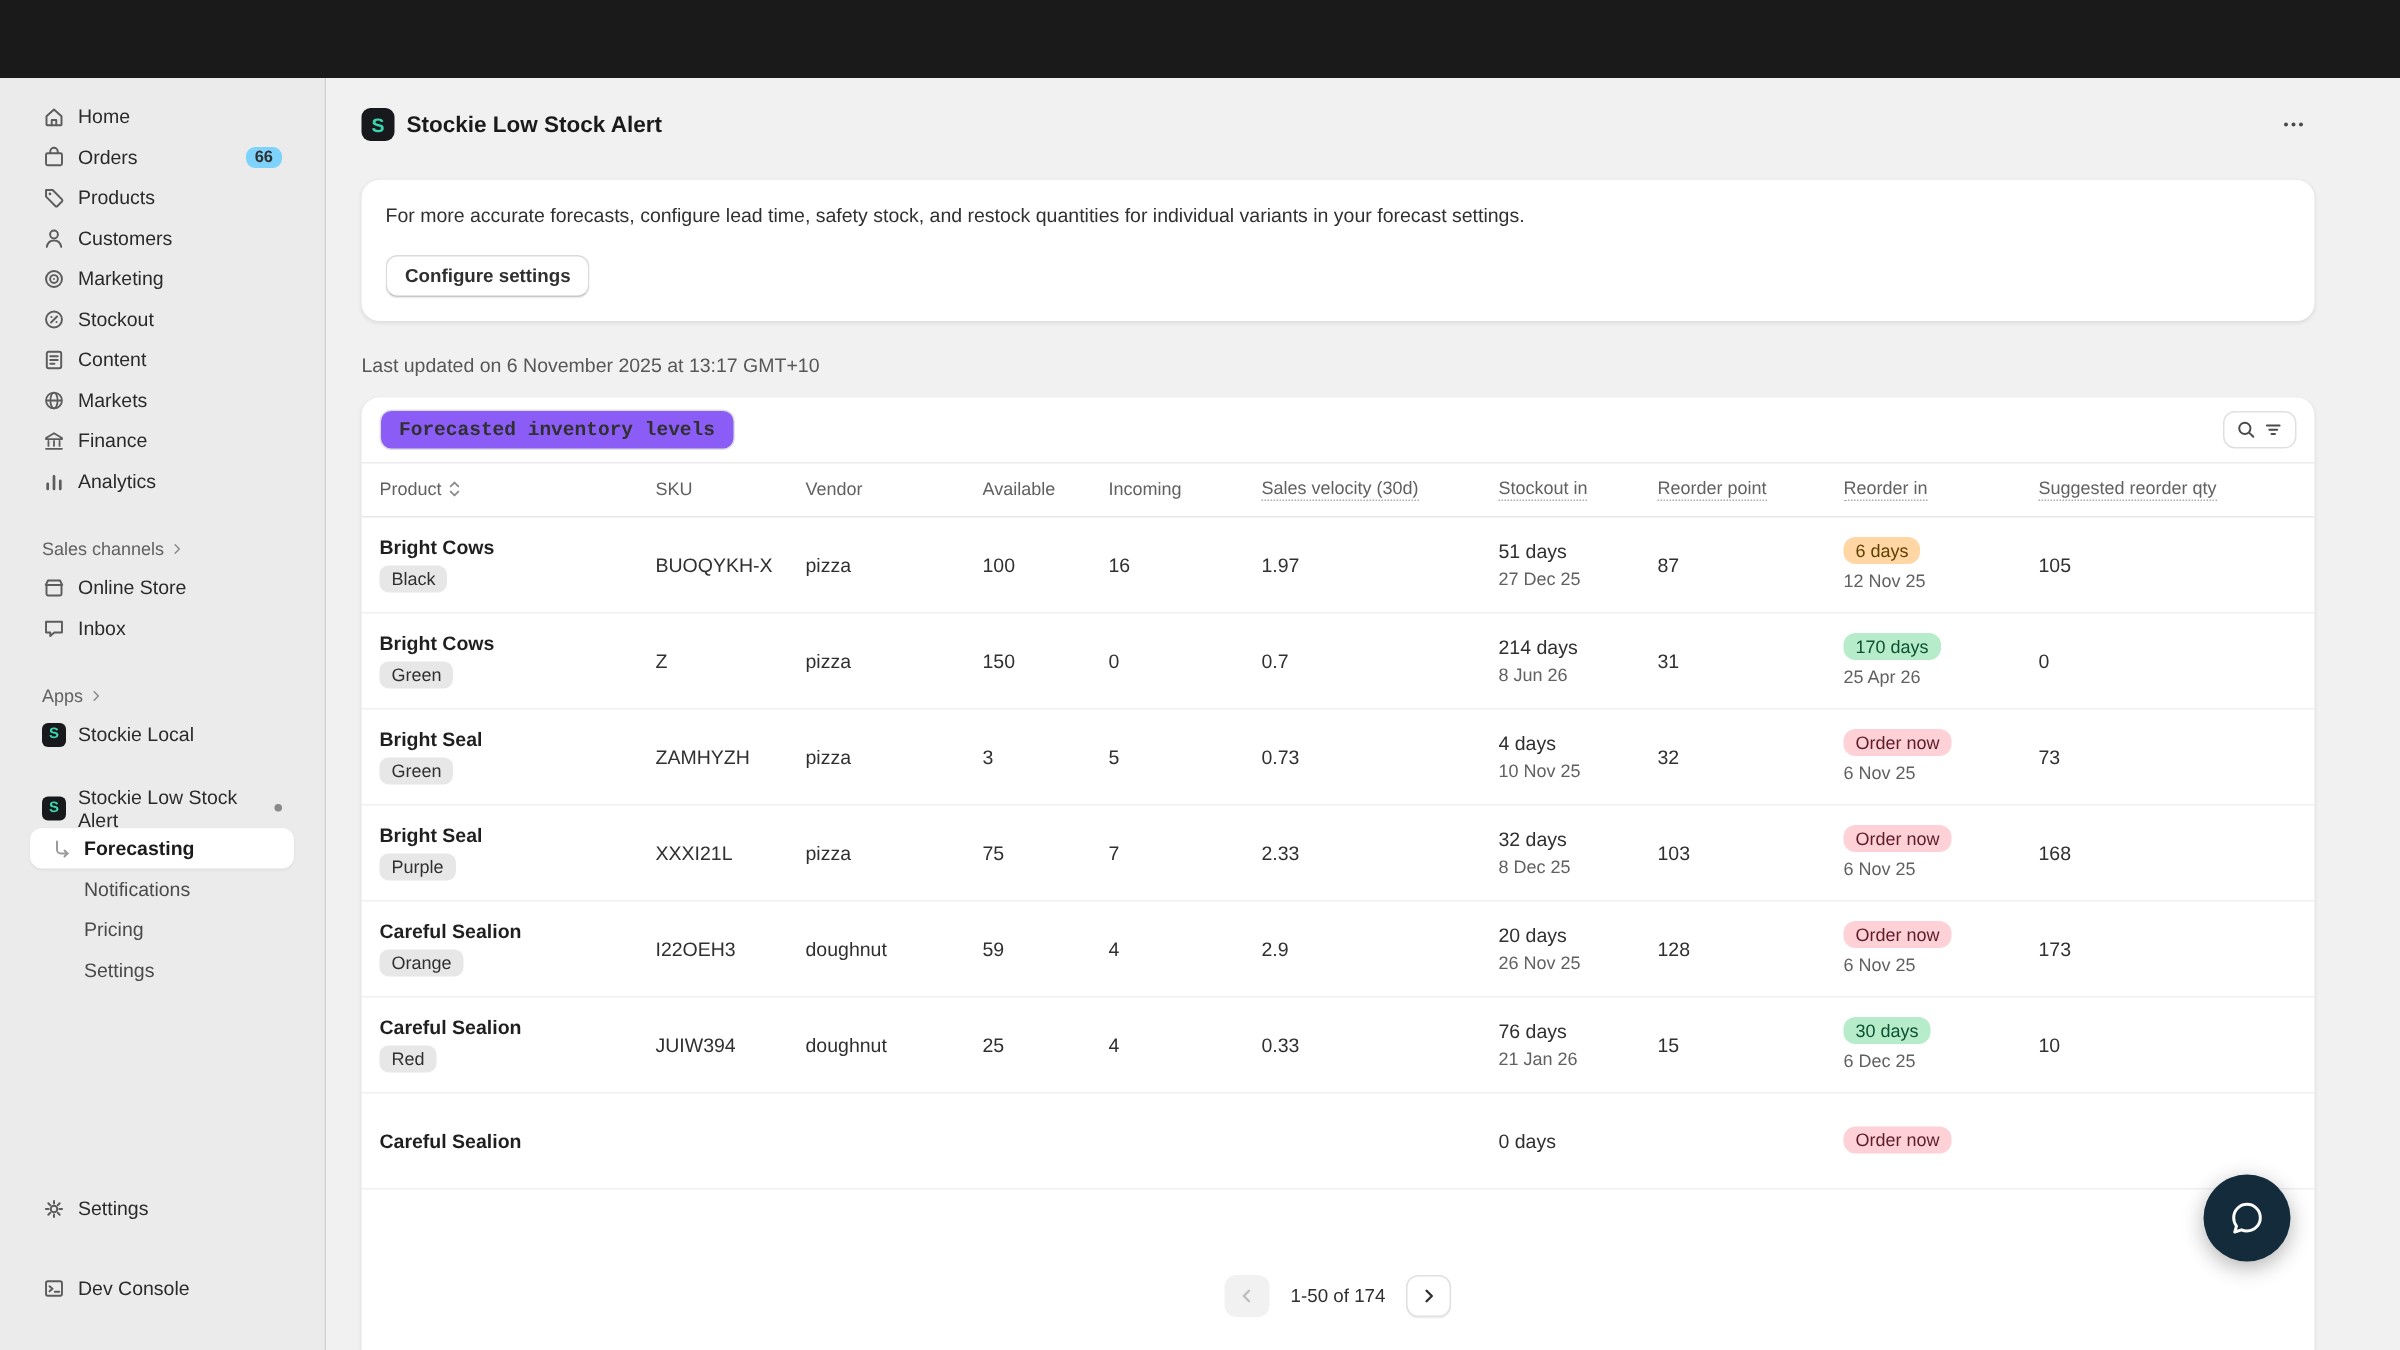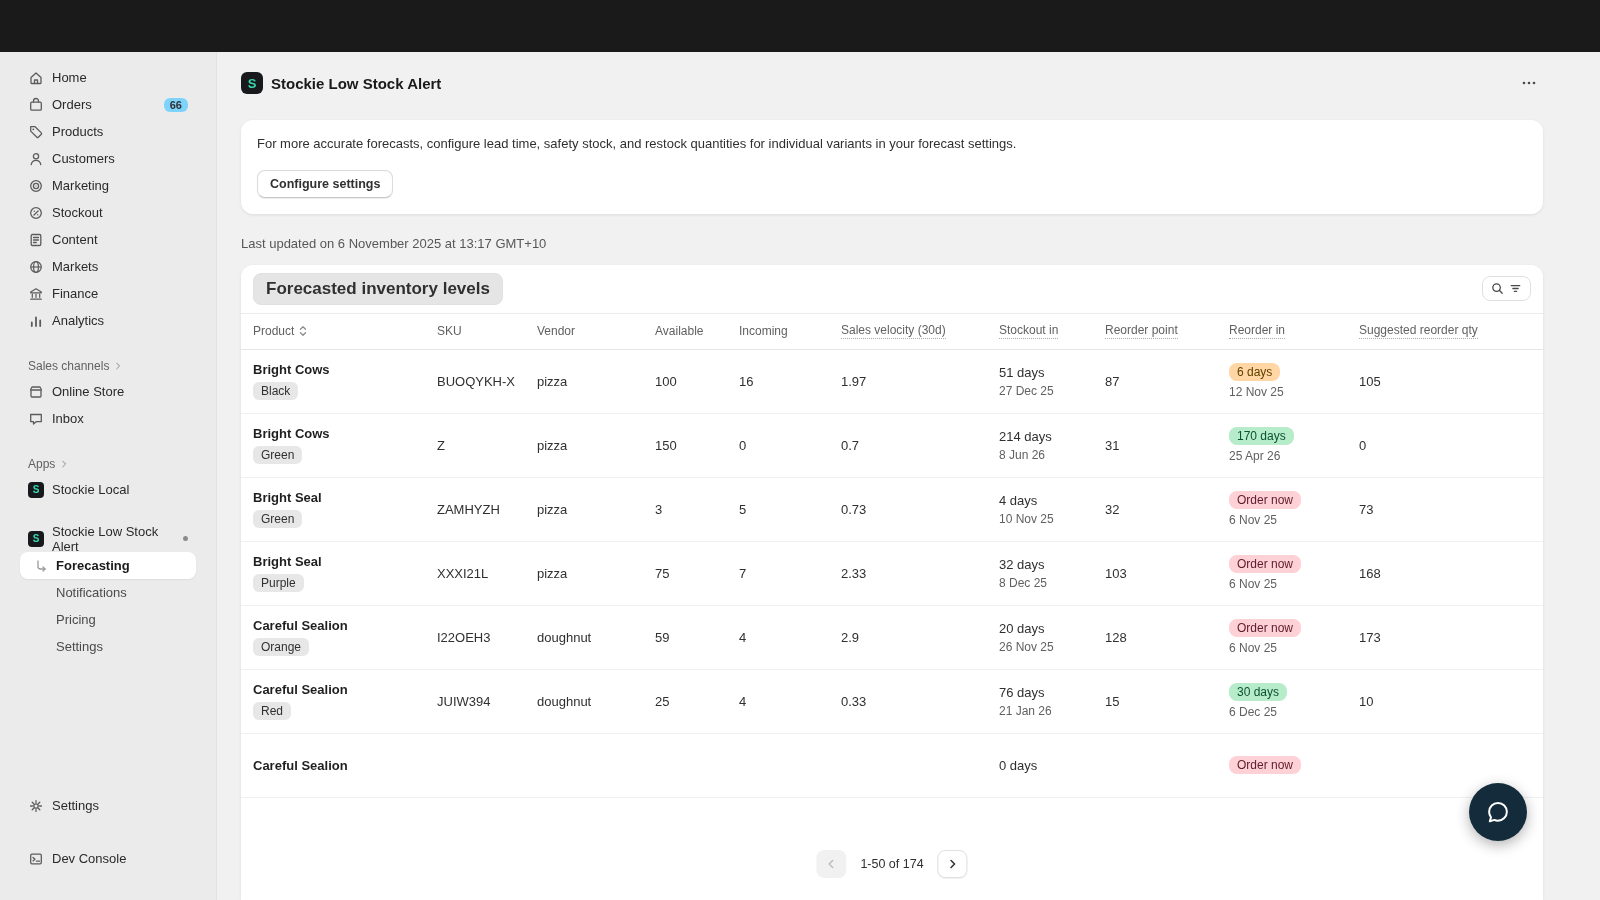--- a/index.html
+++ b/index.html
@@ -54,22 +54,22 @@
   .banner-close{margin-left:auto;color:#303030;display:flex;cursor:pointer;}
   .info-ic{display:flex;color:#012a3a;}
   .banner-body{padding:15px 16px 16px;font-size:13px;color:#303030;line-height:1.45;}
   .banner-action{padding:0 16px 16px;}
 
   .last-updated{margin:22px 0 14px;font-size:13px;color:#575757;}
 
   .table-card{background:#fff;border-radius:12px 12px 0 0;box-shadow:0 1px 3px rgba(0,0,0,.09);
     flex:1;display:flex;flex-direction:column;overflow:hidden;position:relative;}
   .toolbar{display:flex;align-items:center;padding:8px 12px;border-bottom:1px solid #ebebeb;}
-  .tab-pill{background:#e5e5e5;border:1px solid #e0e0e0;border-radius:8px;padding:5px 12px;
-    font-size:17px;font-weight:600;color:#303030;cursor:pointer;}
+  .tab-pill{background:#8b5cf6;border:1px solid #e0e0e0;border-radius:8px;padding:5px 12px;
+    font-size:13px;font-weight:600;color:#303030;cursor:pointer;font-family:Liberation Mono, monospace;}
   .tool-btn{margin-left:auto;display:flex;align-items:center;gap:3px;border:1px solid #e0e0e0;
     background:#fff;border-radius:8px;padding:4px 7px;color:#4a4a4a;cursor:pointer;}
 
   .grid10{display:grid;grid-template-columns:184px 100px 118px 84px 102px 158px 106px 124px 130px minmax(0,1fr);
     align-items:center;padding:0 12px;}
   .thead{height:36px;border-bottom:1px solid #e7e7e7;}
   .th{font-size:12px;color:#616161;font-weight:500;display:flex;align-items:center;gap:4px;}
   .th .u{border-bottom:1px dotted #ababab;padding-bottom:1px;}
   .sort-ic{color:#8a8a8a;display:flex;}
 

